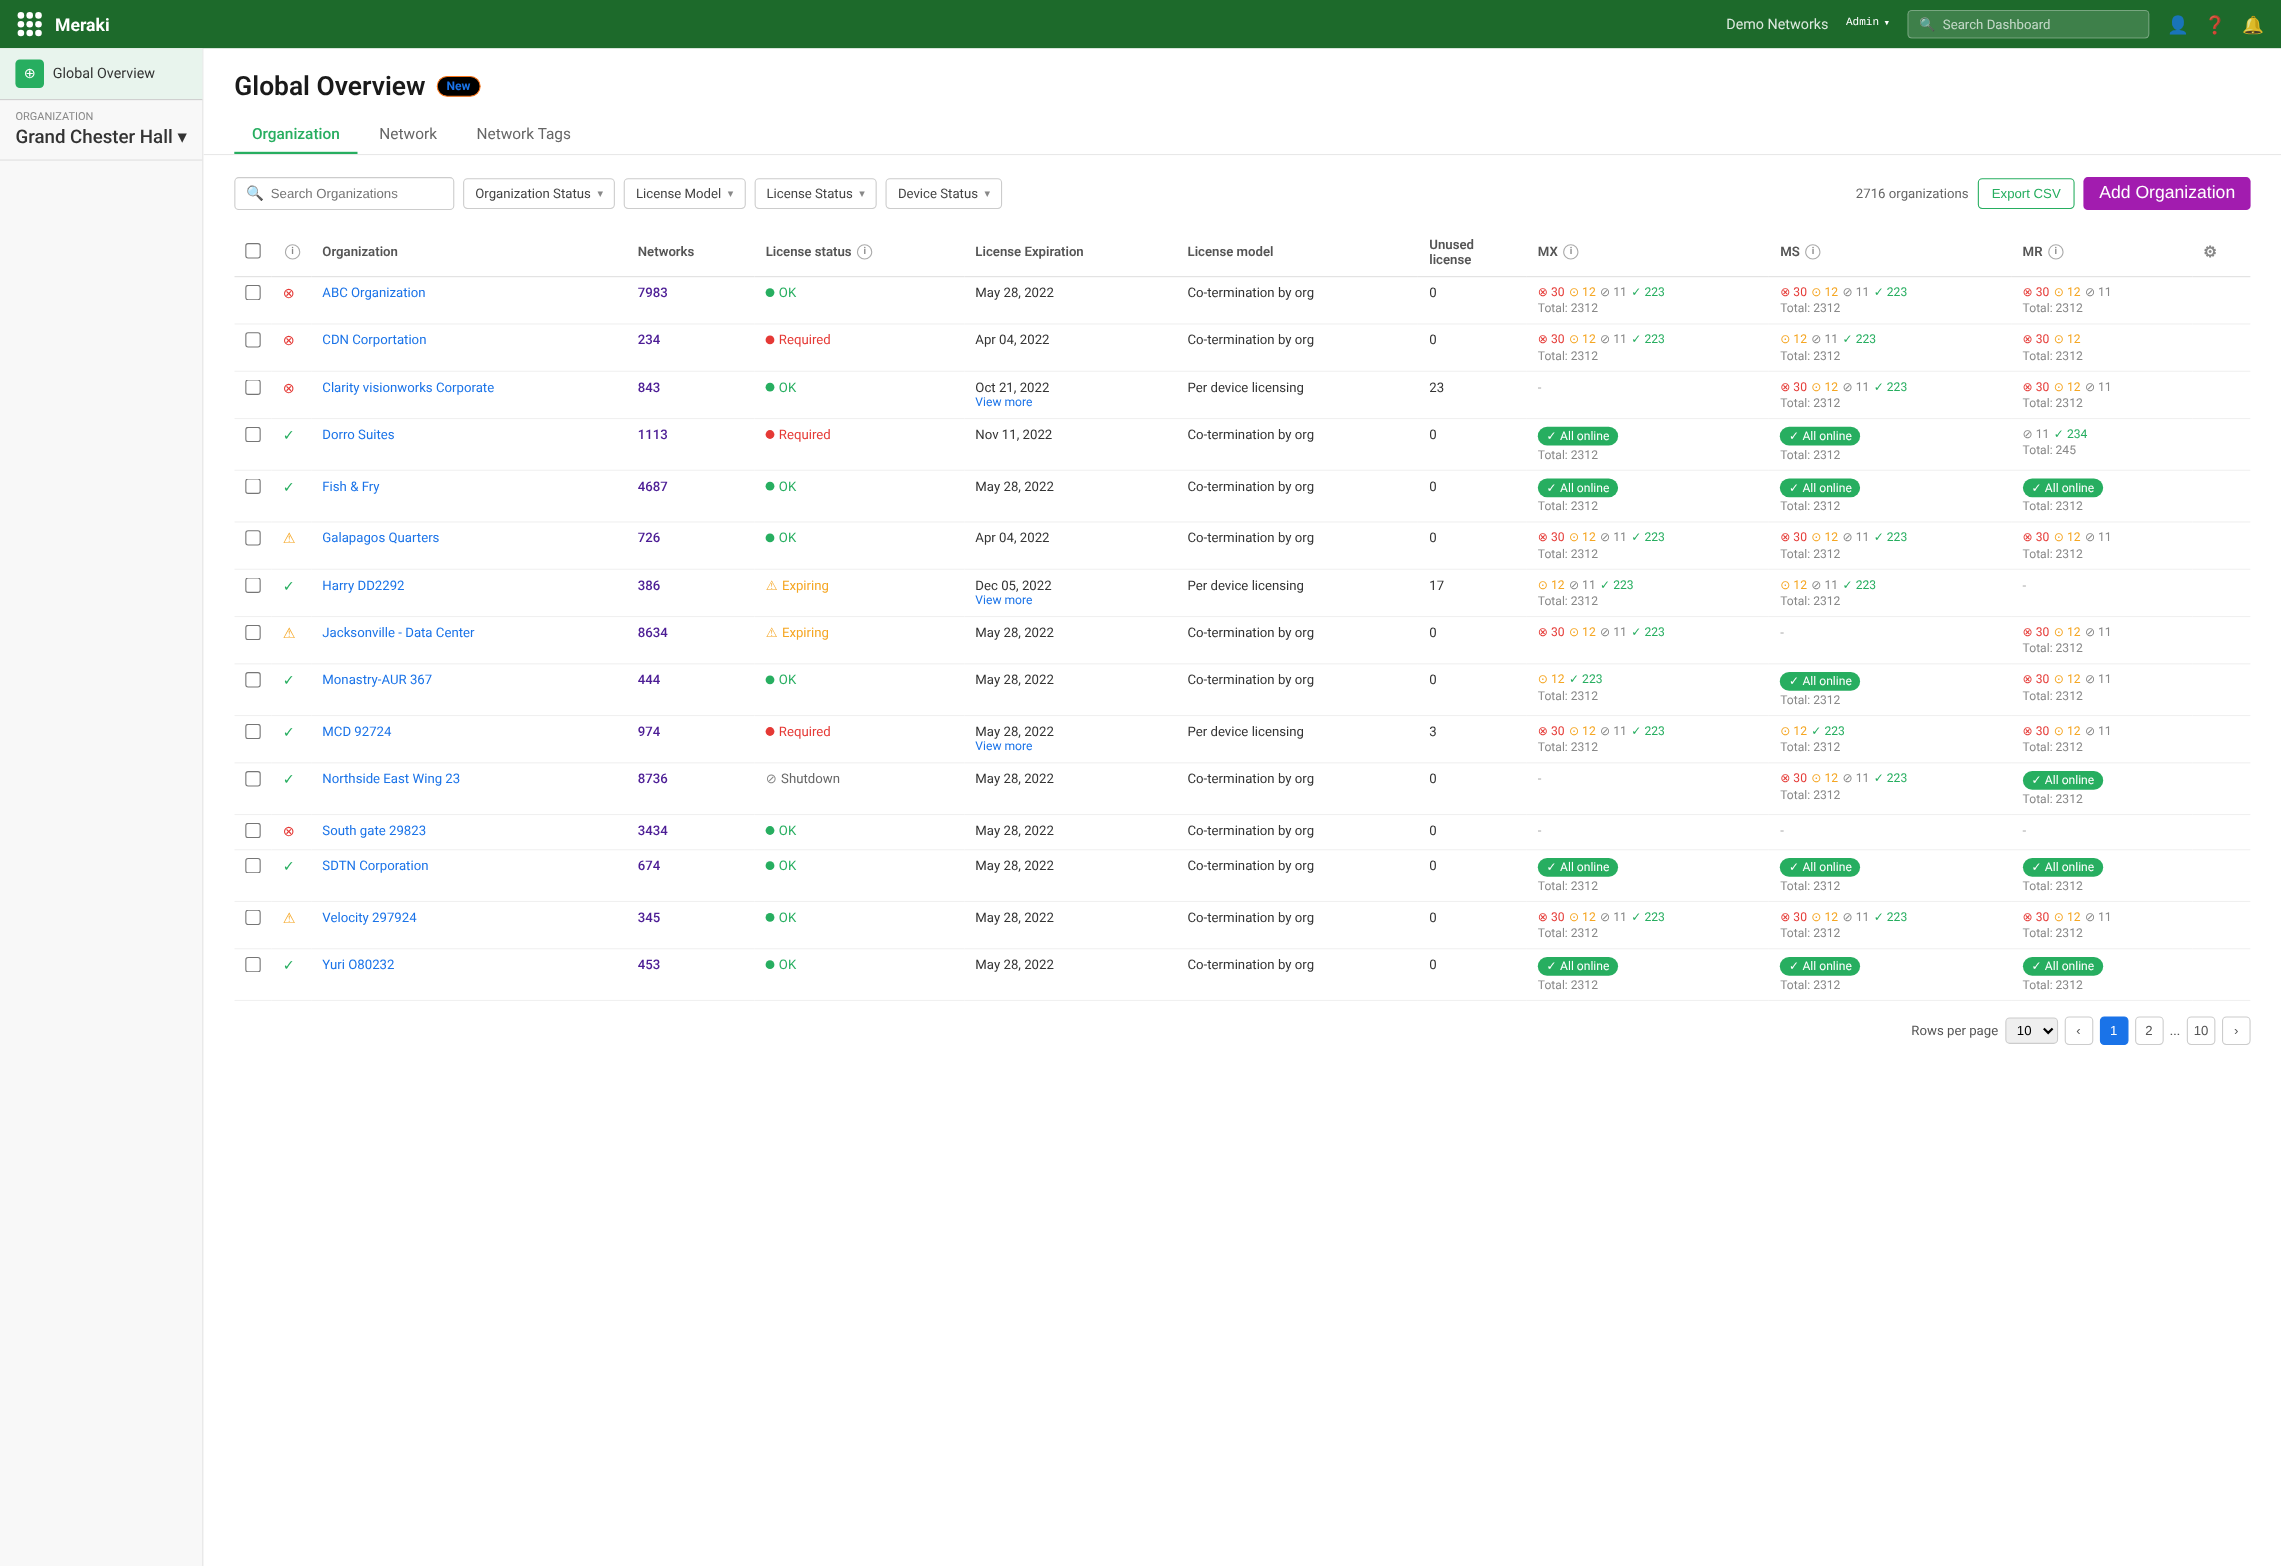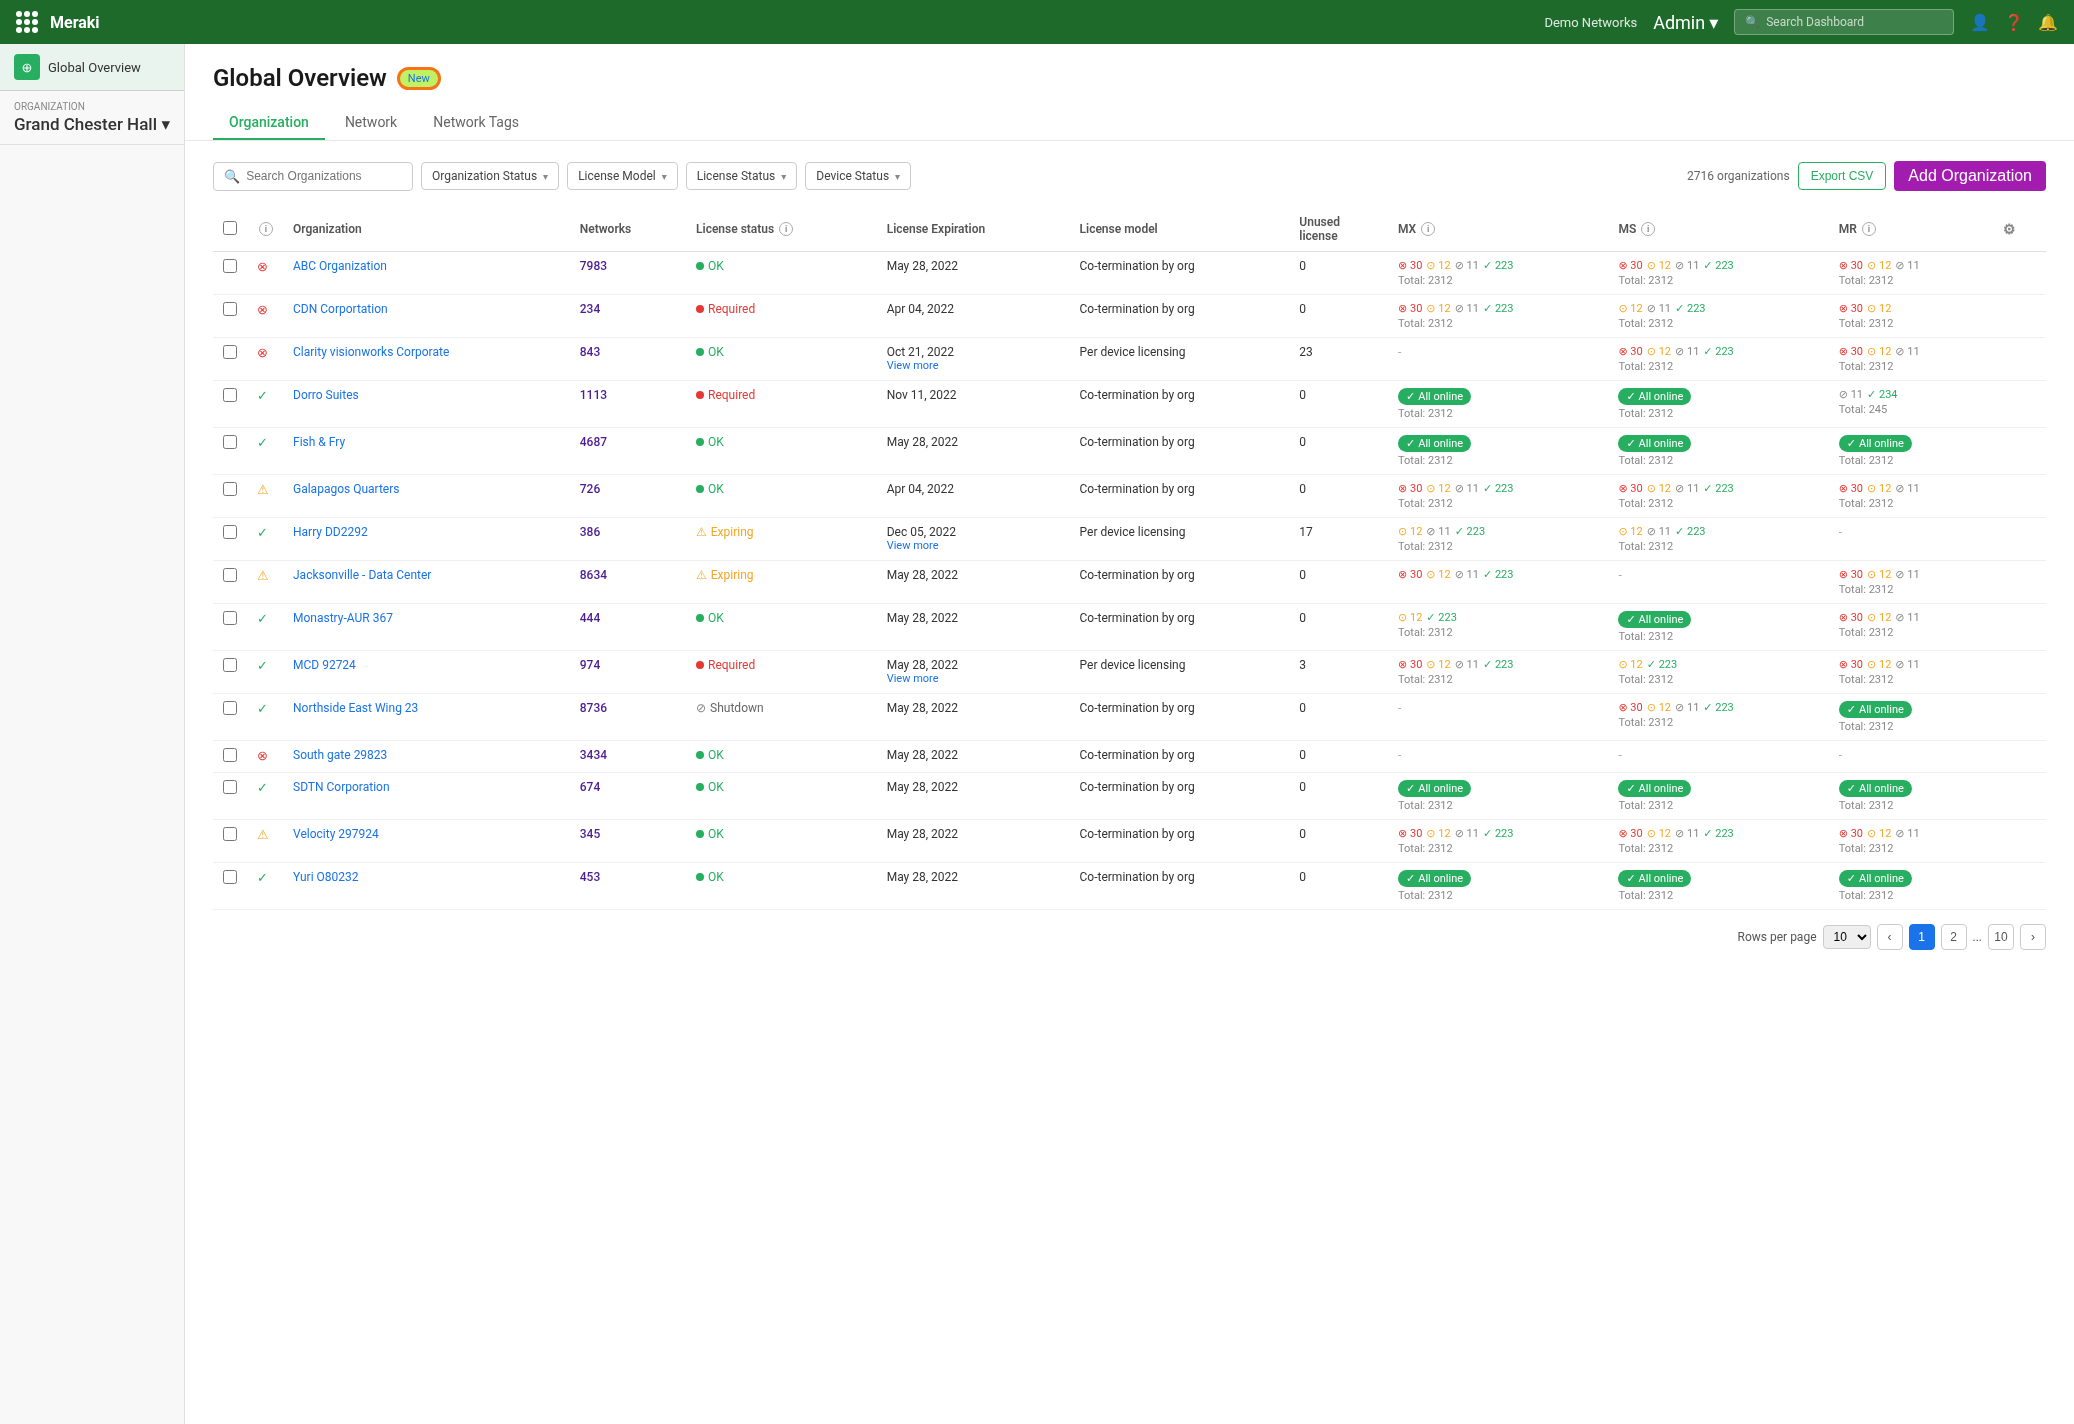--- a/index.html
+++ b/index.html
@@ -14,21 +14,21 @@
       padding: 0 16px;
       justify-content: space-between;
     }
     .top-nav-left { display: flex; align-items: center; gap: 8px; }
     .meraki-logo { color: white; font-weight: 700; font-size: 16px; display: flex; align-items: center; gap: 6px; }
     .cisco-icon { width: 28px; height: 18px; display: inline-flex; align-items: center; }
     .cisco-dots { display: grid; grid-template-columns: repeat(3,6px); gap: 2px; }
     .cisco-dots span { width: 6px; height: 6px; background: white; border-radius: 50%; }
     .top-nav-right { display: flex; align-items: center; gap: 16px; }
     .nav-link { color: rgba(255,255,255,0.85); font-size: 13px; cursor: pointer; }
-    .admin-btn { color: white; font-size: 18px; display: flex; align-items: flex-start; gap: 4px; cursor: pointer; }
+    .admin-btn { color: white; font-size: 10px; display: flex; align-items: flex-start; gap: 4px; cursor: pointer; font-family: Liberation Mono, monospace; }
     .search-box {
       background: rgba(255,255,255,0.15);
       border: 1px solid rgba(255,255,255,0.3);
       border-radius: 4px;
       padding: 5px 10px;
       color: white;
       display: flex;
       align-items: center;
       gap: 6px;
       width: 220px;
@@ -64,21 +64,21 @@
     }
     .sidebar-org-section { padding: 10px 14px; border-bottom: 1px solid #e0e0e0; }
     .sidebar-org-label { font-size: 10px; color: #888; text-transform: uppercase; margin-bottom: 2px; }
     .sidebar-org-name { font-size: 17px; color: #333; font-weight: 500; display: flex; align-items: center; justify-content: space-between; cursor: pointer; }
 
     
     .main { flex: 1; overflow-y: auto; background: white; }
     .page-header { padding: 20px 28px 0; border-bottom: 1px solid #e8e8e8; }
     .page-title-row { display: flex; align-items: center; gap: 10px; margin-bottom: 14px; }
     .page-title { font-size: 24px; font-weight: 600; color: #1a1a1a; }
-    .new-badge { background: #bef264; color: #1a73e8; border: 3px solid #f97316; border-radius: 12px; padding: 2px 8px; font-size: 11px; font-weight: 400; }
+    .new-badge { background: #000000; color: #1a73e8; border: 1px solid #f97316; border-radius: 12px; padding: 2px 8px; font-size: 11px; font-weight: 700; }
     .tabs { display: flex; gap: 0; }
     .tab {
       padding: 8px 16px;
       cursor: pointer;
       color: #666;
       font-size: 14px;
       border-bottom: 2px solid transparent;
       margin-right: 4px;
     }
     .tab.active { color: #27ae60; border-bottom: 2px solid #27ae60; font-weight: 500; }

